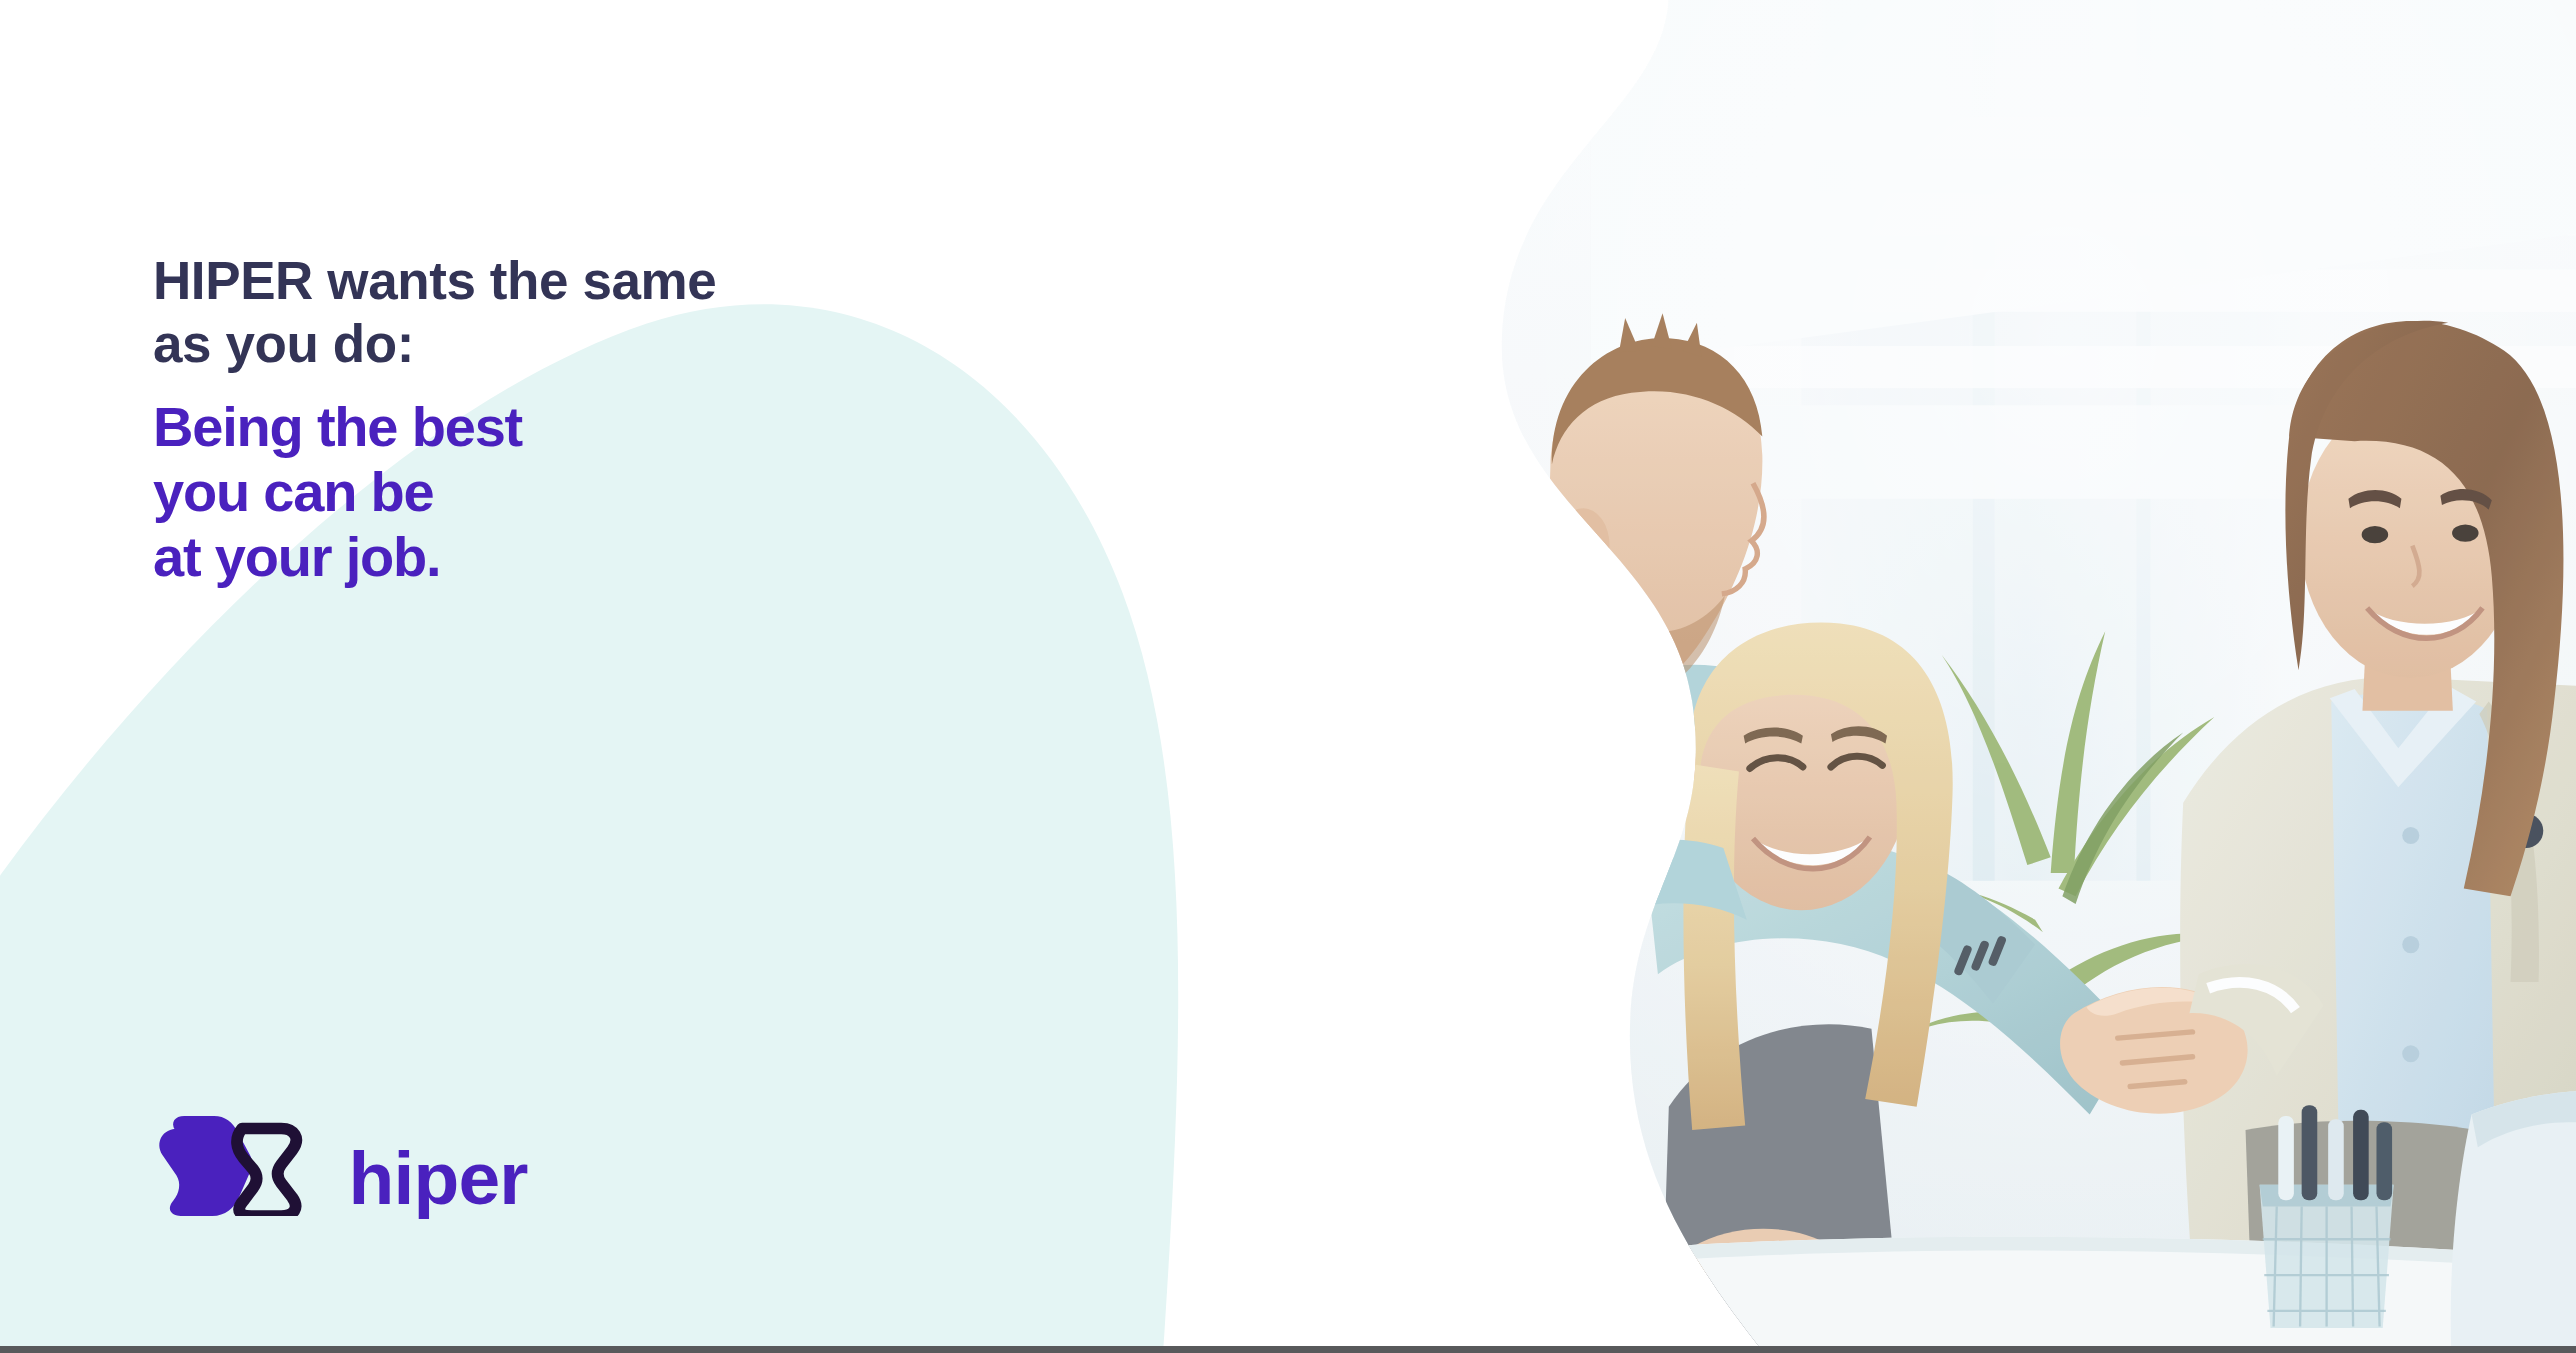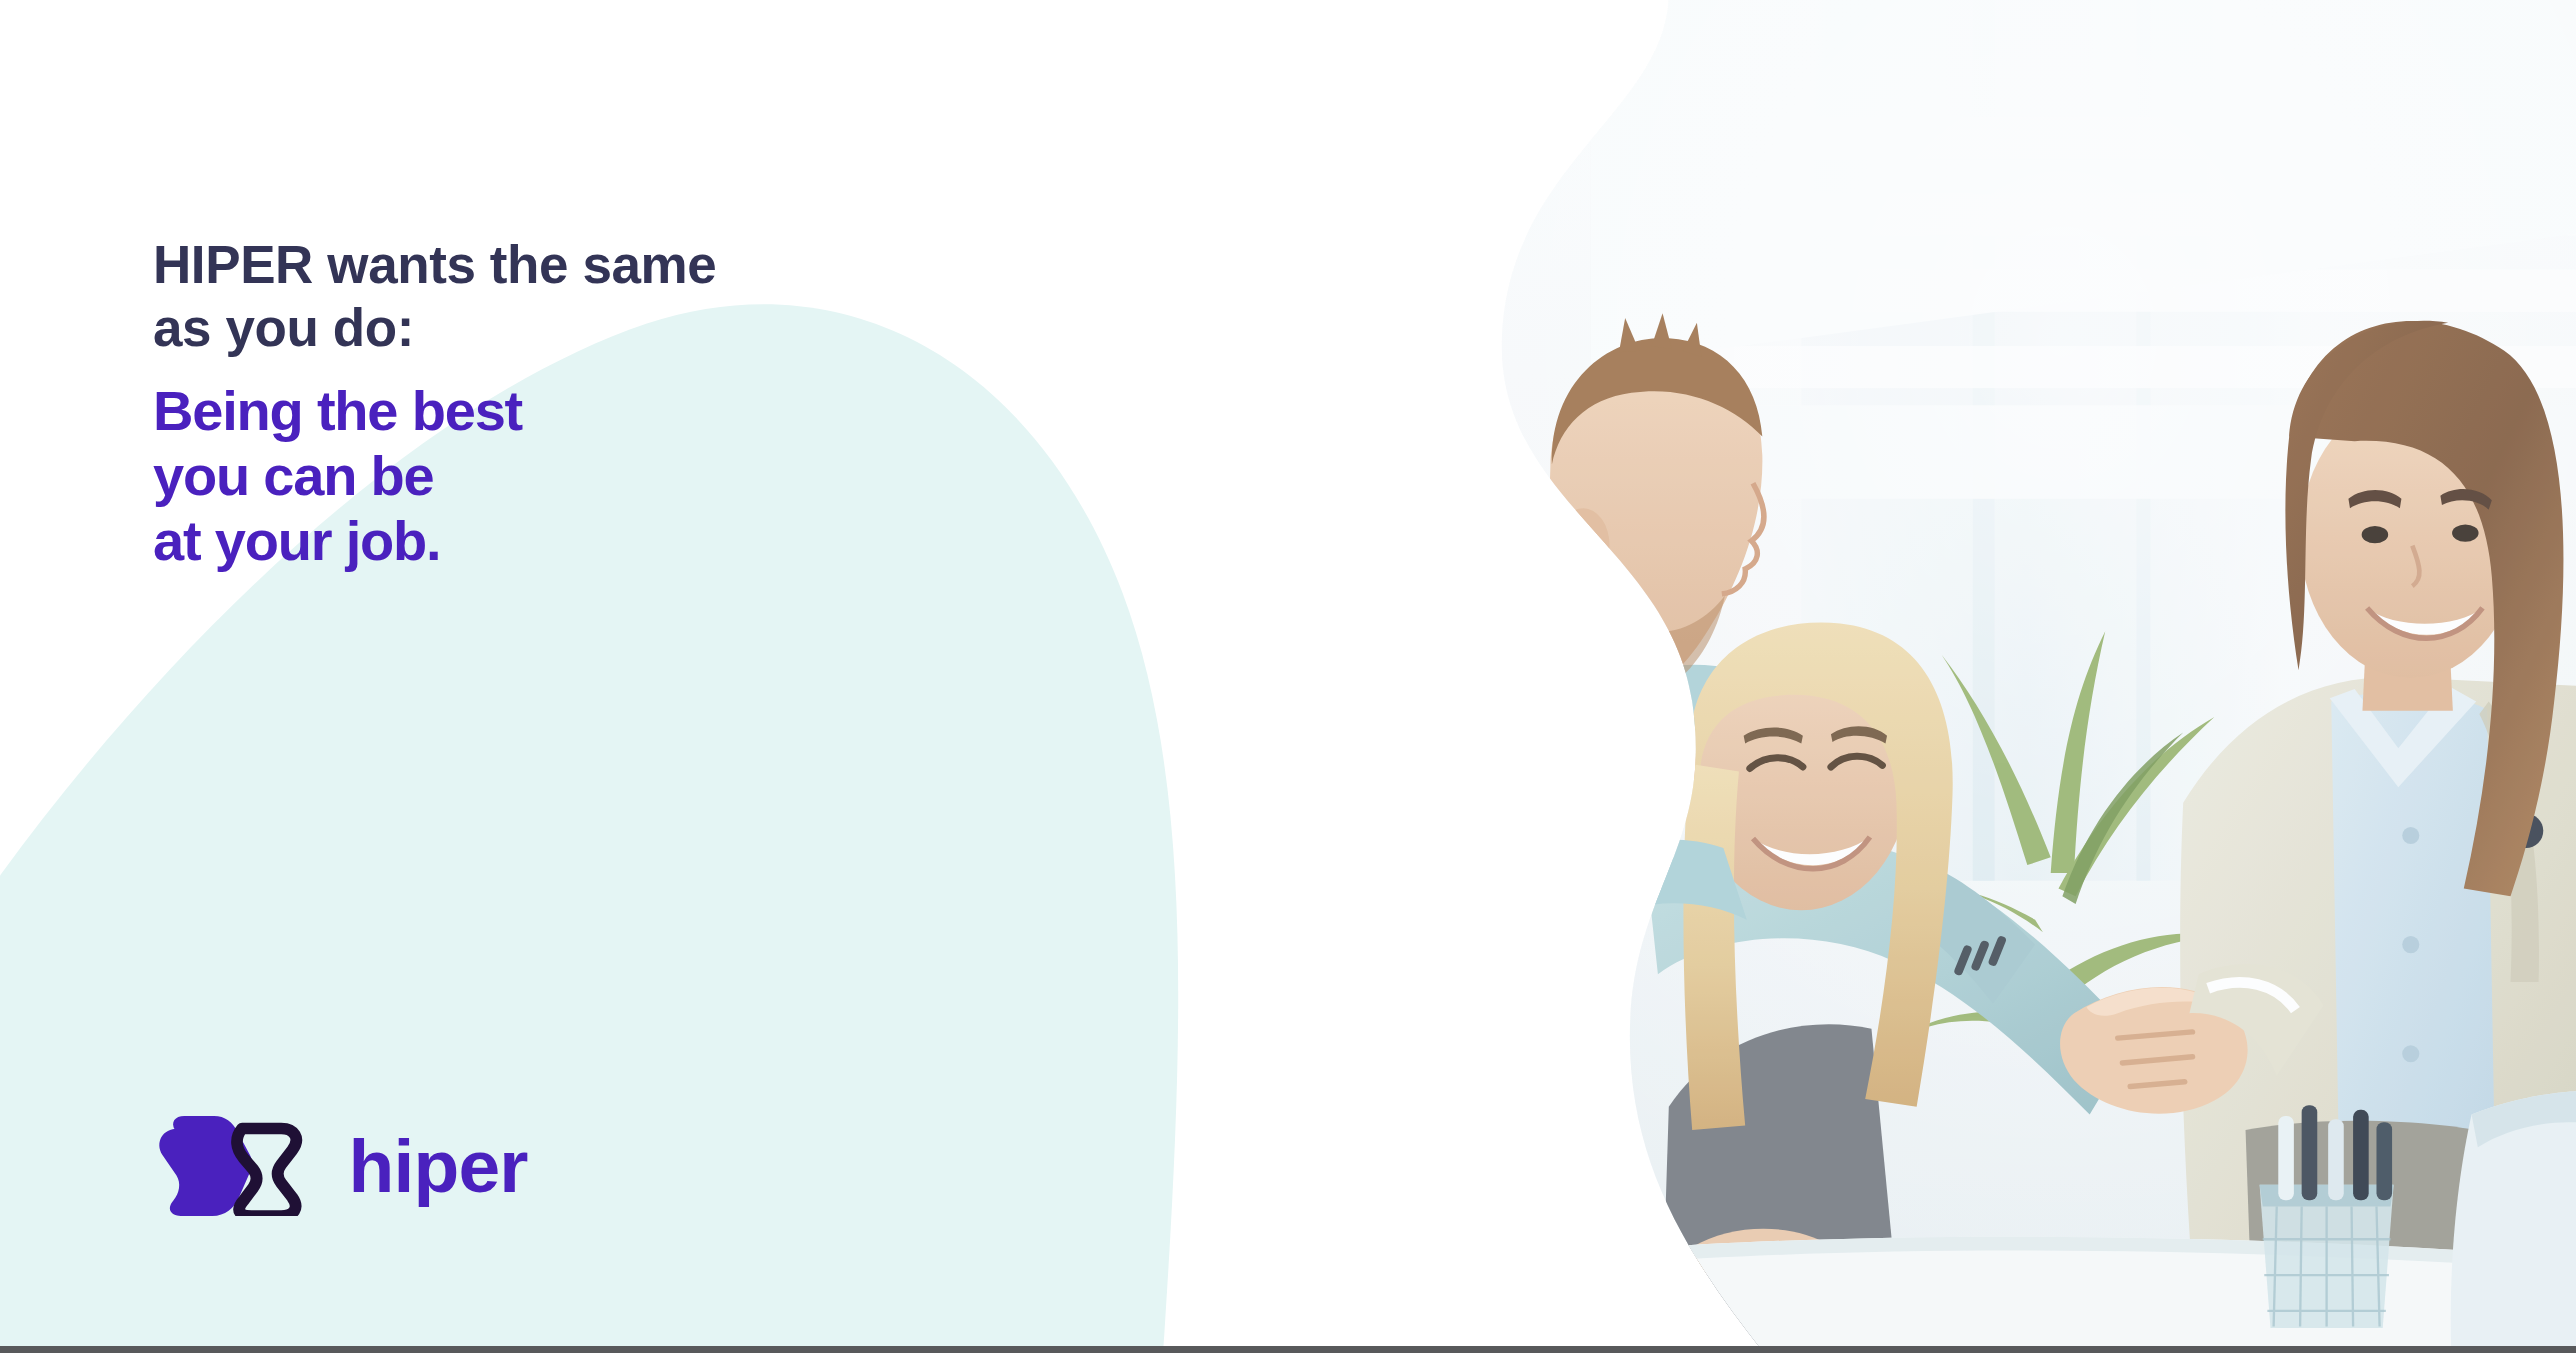--- a/index.html
+++ b/index.html
@@ -51,40 +51,40 @@
     left: 153px;
     top: 234px;
     width: 1014px;
   }
   .eyebrow {
     color: #333456;
     font-size: 53px;
     font-weight: 700;
     line-height: 1.18;
     letter-spacing: -0.4px;
-    margin: 0 0 20px 0;
+    margin: 16px 0 20px 0;
     white-space: pre-line;
   }
   .headline {
     color: #4A21BE;
     font-size: 56px;
     font-weight: 700;
     line-height: 1.16;
     letter-spacing: -1.2px;
     margin: 0;
     white-space: pre-line;
   }
 
   
   .logo {
     position: absolute;
     left: 153px;
     top: 1116px;
     display: flex;
-    align-items: center;
+    align-items: flex-end;
     gap: 23.4px;
   }
   .logo-mark { display: block; }
   .logo-word {
     color: #4A21BE;
     font-size: 75px;
     font-weight: 700;
     letter-spacing: -0.8px;
     line-height: 1;
     position: relative;

